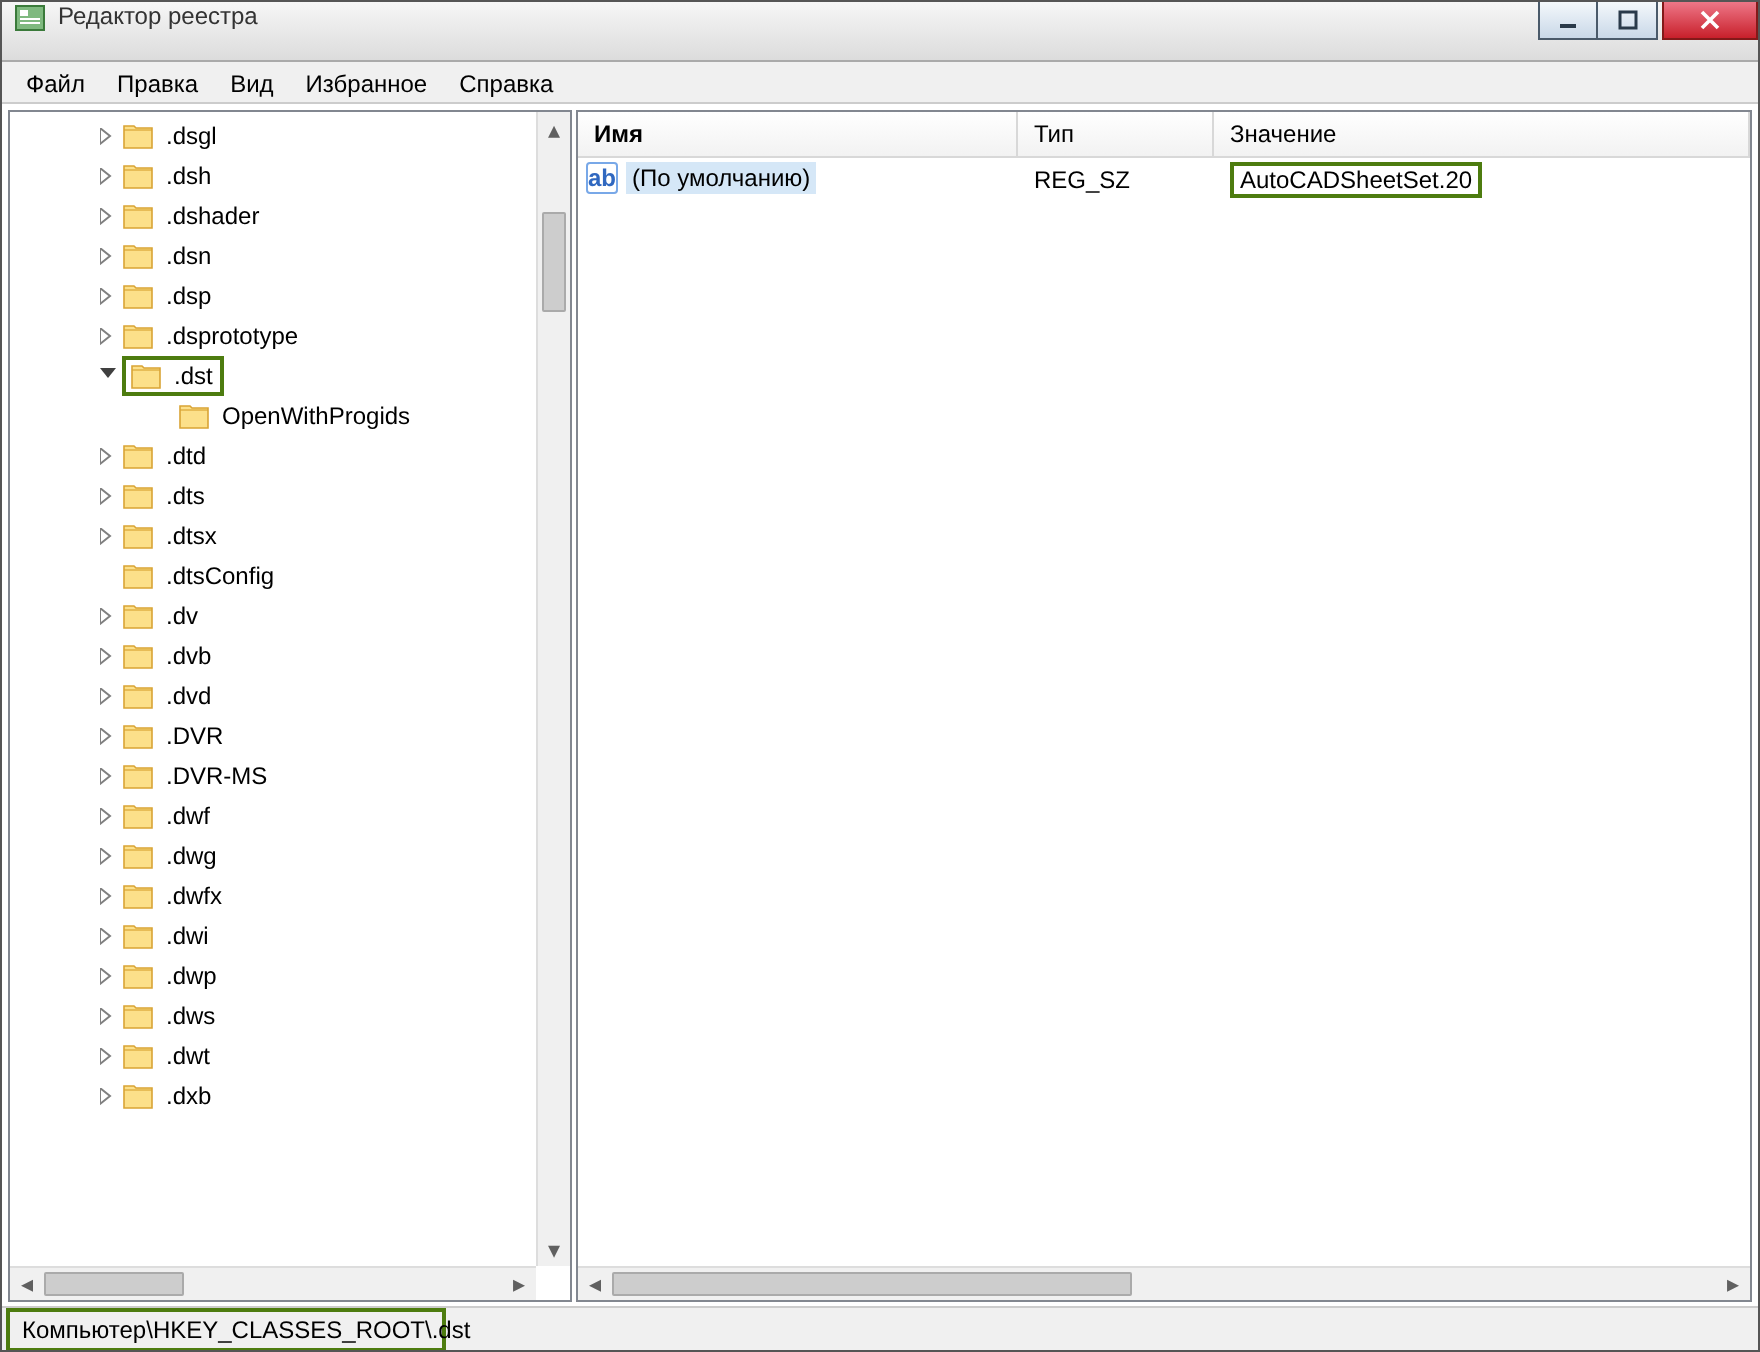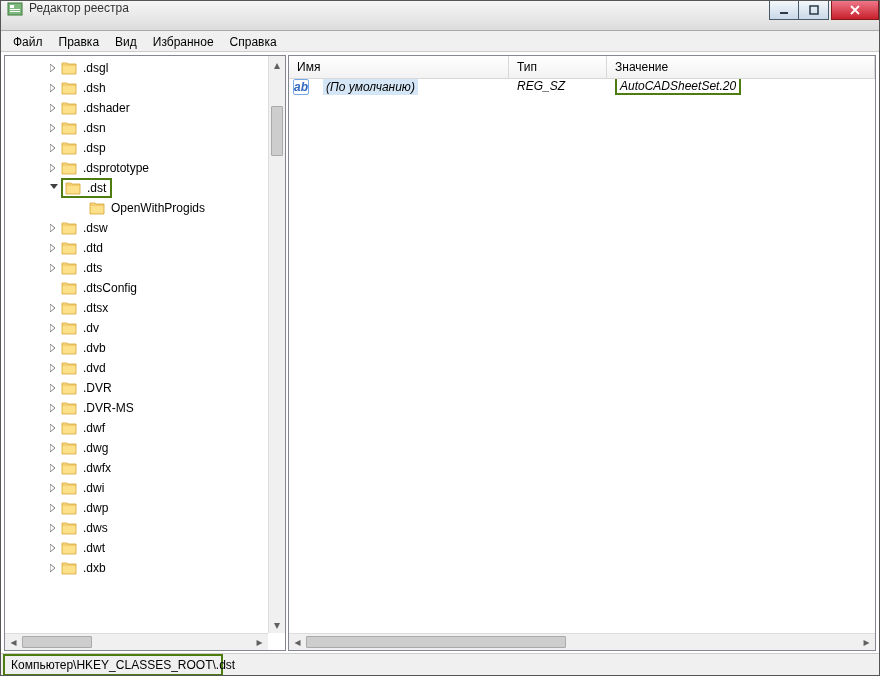--- a/index.html
+++ b/index.html
@@ -39,30 +39,30 @@
 .scrollv { position:absolute; right:0; top:0; bottom:17px; width:17px; background:#f0f0f0; border-left:1px solid #ddd;}
 .scrollv .thumb{ position:absolute; left:2px; right:2px; background:#cdcdcd; border:1px solid #aaa; border-radius:1px;}
 .scrollv .arrow{ position:absolute; left:0; right:0; height:17px; display:flex; align-items:center; justify-content:center; color:#606060;}
 .scrollh { height:17px; background:#f0f0f0; border-top:1px solid #ddd; position:relative; margin-right:17px;}
 .scrollh .thumb{ position:absolute; top:2px; bottom:2px; background:#cdcdcd; border:1px solid #aaa; border-radius:1px;}
 .scrollh .arrow{ position:absolute; top:0; bottom:0; width:17px; display:flex; align-items:center; justify-content:center; color:#606060;}
 
 
 .listhead { height:23px; background:linear-gradient(to bottom,#fff,#f2f2f2); border-bottom:1px solid #d8d8d8; display:flex;}
 .listcol { padding:4px 8px; border-right:1px solid #d8d8d8;}
-.col-name{width:220px;}
+.col-name{width:220px;font-weight:bold;}
 .col-type{width:98px;}
 .col-val{flex:1;}
 .listbody { flex:1; overflow:auto;}
-.listrow { display:flex; height:18px; align-items:flex-start;font-style:italic;}
+.listrow { display:flex; height:18px; align-items:flex-end;}
 .cell-name{ width:220px; padding-left:4px; display:flex; align-items:center;}
 .cell-type{ width:98px; padding-left:8px;}
 .cell-val{ flex:1; padding-left:8px;}
 .valicon{ width:16px; height:16px; margin-right:4px; background:#fff; border:1px solid #78a8e8; display:flex; align-items:center; justify-content:center; font-size:8px; color:#3068c0; font-weight:bold; border-radius:2px;}
-.selname{ background:#d5e7f7; padding:1px 3px;margin-left:10px;}
+.selname{ background:#d5e7f7; padding:1px 3px;}
 
 
 .statusbar { height:22px; border-top:1px solid #ccc; background:#f0f0f0; display:flex; align-items:center; padding:0 2px;}
 .statuscell{ padding:2px 6px; width:220px;}
 
 
 .folder svg { width:16px; height:16px;}
 </style>
 </head>
 <body>
@@ -196,61 +196,50 @@
         </div>
         <div class="treerow depth0">
           <span class="expander">
             <svg width="9" height="9">
               <use href="#tri-r"></use>
             </svg>
           </span>
           <span class="folder"><svg viewBox="0 0 16 16">
               <use href="#folder-ico"></use>
             </svg></span>
-          <span class="treelabel">.dsw</span>
-        </div>
-        <div class="treerow depth0">
-          <span class="expander">
-            <svg width="9" height="9">
-              <use href="#tri-r"></use>
-            </svg>
-          </span>
-          <span class="folder"><svg viewBox="0 0 16 16">
-              <use href="#folder-ico"></use>
-            </svg></span>
           <span class="treelabel">.dtd</span>
         </div>
         <div class="treerow depth0">
           <span class="expander">
             <svg width="9" height="9">
               <use href="#tri-r"></use>
             </svg>
           </span>
           <span class="folder"><svg viewBox="0 0 16 16">
               <use href="#folder-ico"></use>
             </svg></span>
           <span class="treelabel">.dts</span>
         </div>
         <div class="treerow depth0">
+          <span class="expander">
+            <svg width="9" height="9">
+              <use href="#tri-r"></use>
+            </svg>
+          </span>
+          <span class="folder"><svg viewBox="0 0 16 16">
+              <use href="#folder-ico"></use>
+            </svg></span>
+          <span class="treelabel">.dtsx</span>
+        </div>
+        <div class="treerow depth0">
           <span class="expander"></span>
           <span class="folder"><svg viewBox="0 0 16 16">
               <use href="#folder-ico"></use>
             </svg></span>
           <span class="treelabel">.dtsConfig</span>
-        </div>
-        <div class="treerow depth0">
-          <span class="expander">
-            <svg width="9" height="9">
-              <use href="#tri-r"></use>
-            </svg>
-          </span>
-          <span class="folder"><svg viewBox="0 0 16 16">
-              <use href="#folder-ico"></use>
-            </svg></span>
-          <span class="treelabel">.dtsx</span>
         </div>
         <div class="treerow depth0">
           <span class="expander">
             <svg width="9" height="9">
               <use href="#tri-r"></use>
             </svg>
           </span>
           <span class="folder"><svg viewBox="0 0 16 16">
               <use href="#folder-ico"></use>
             </svg></span>

